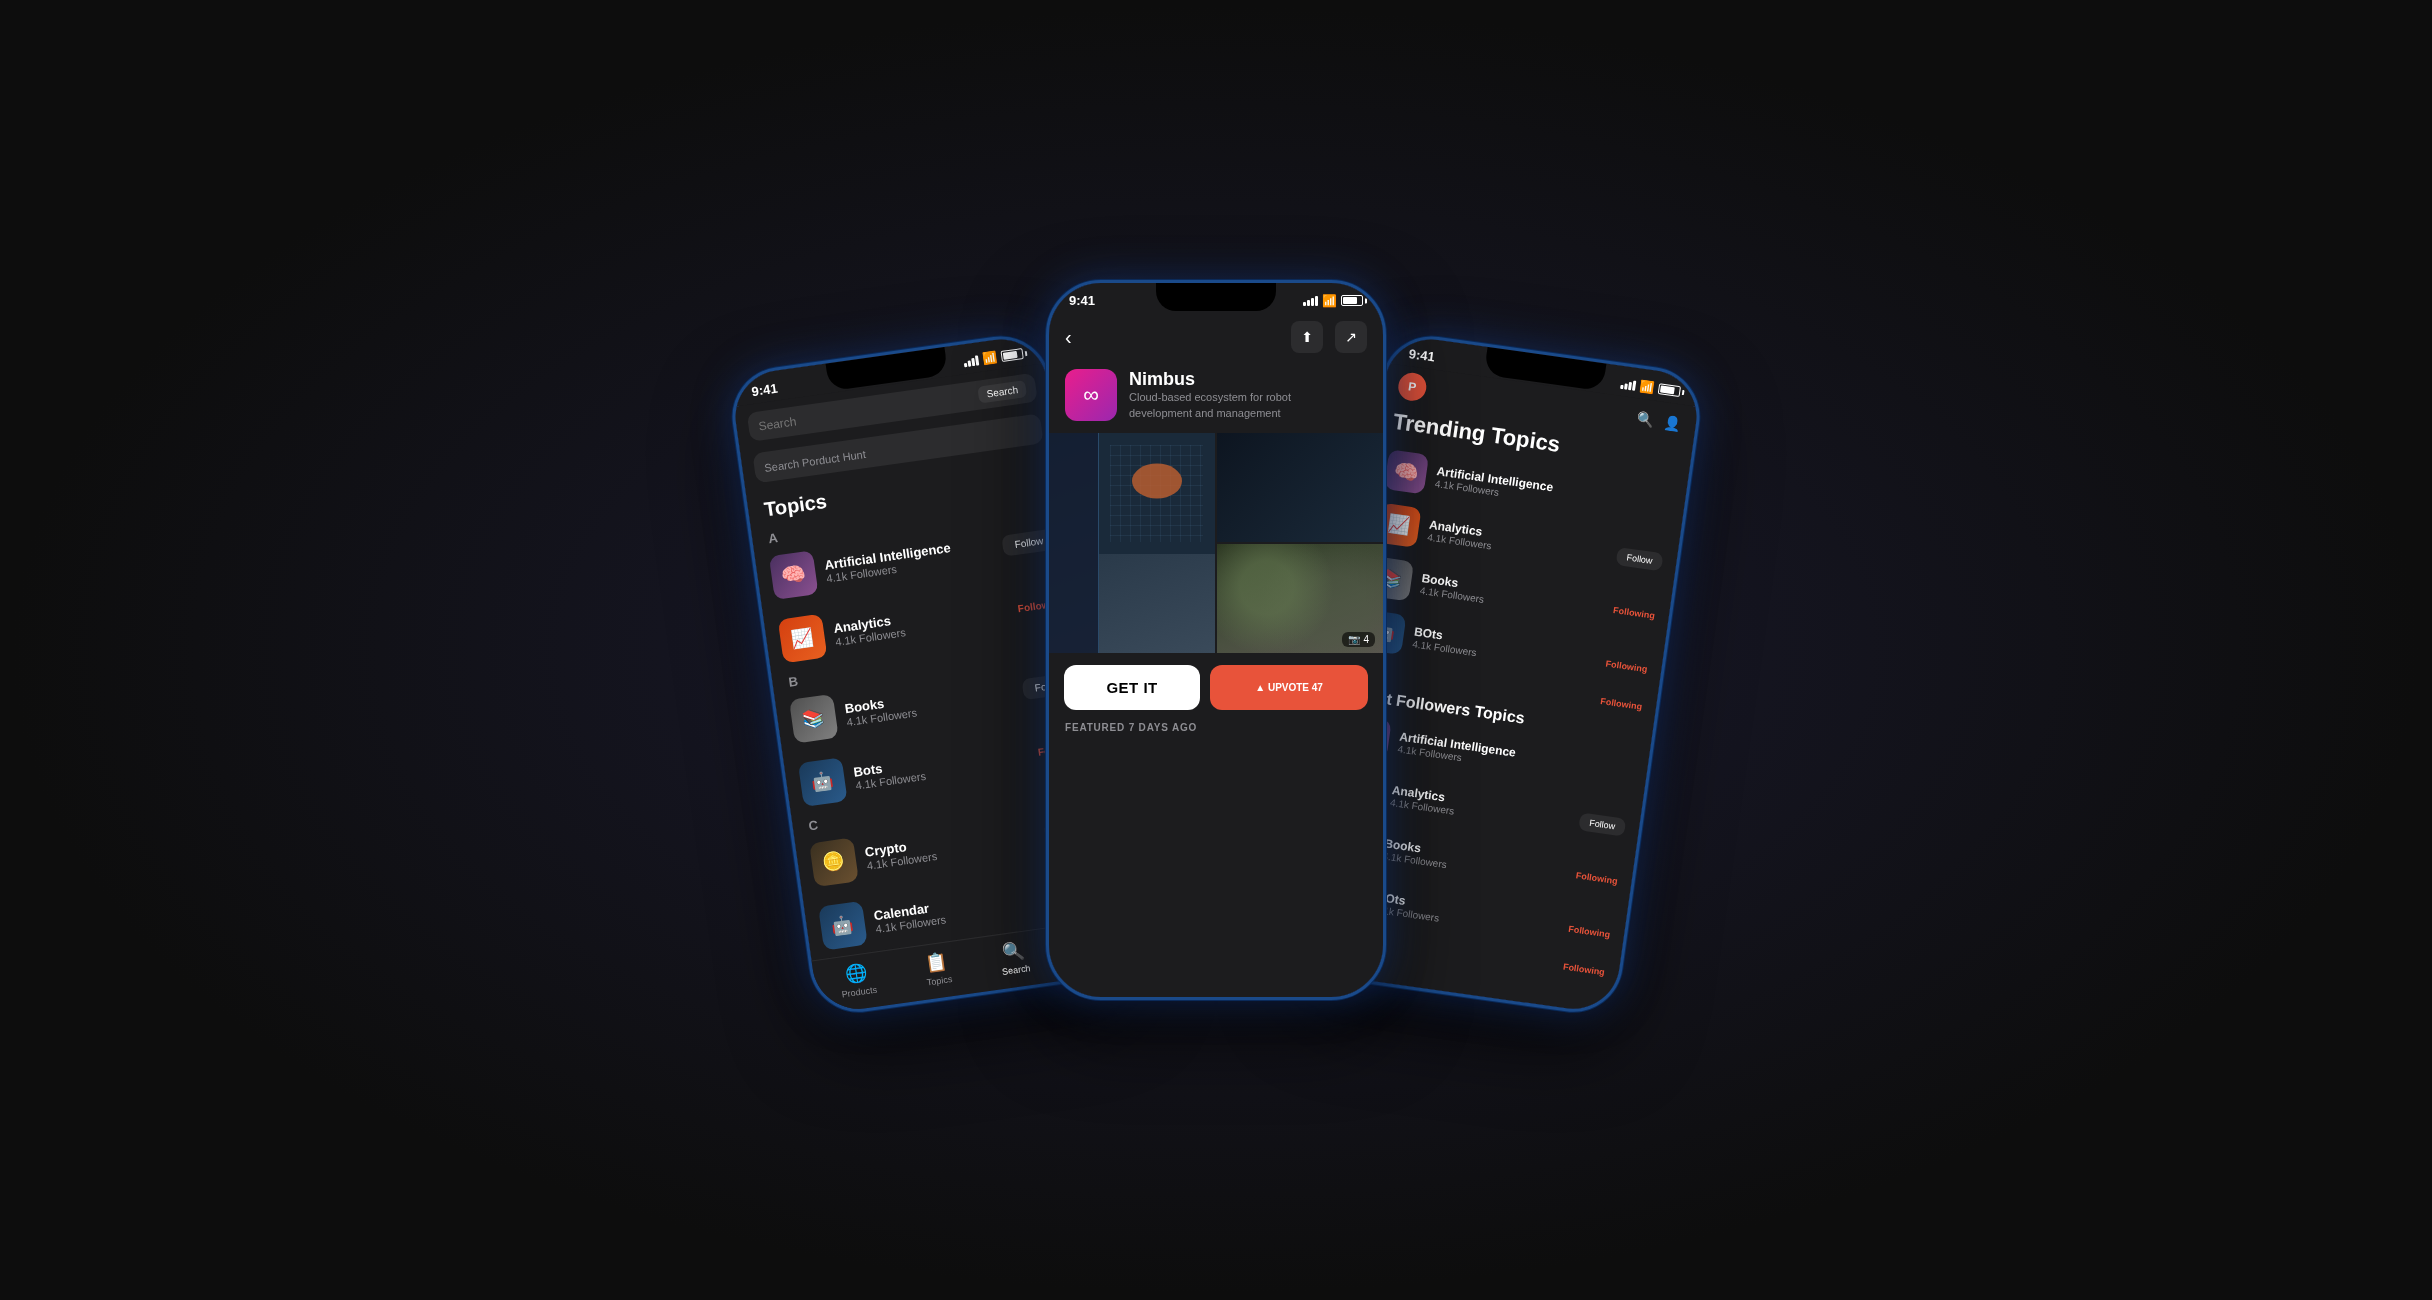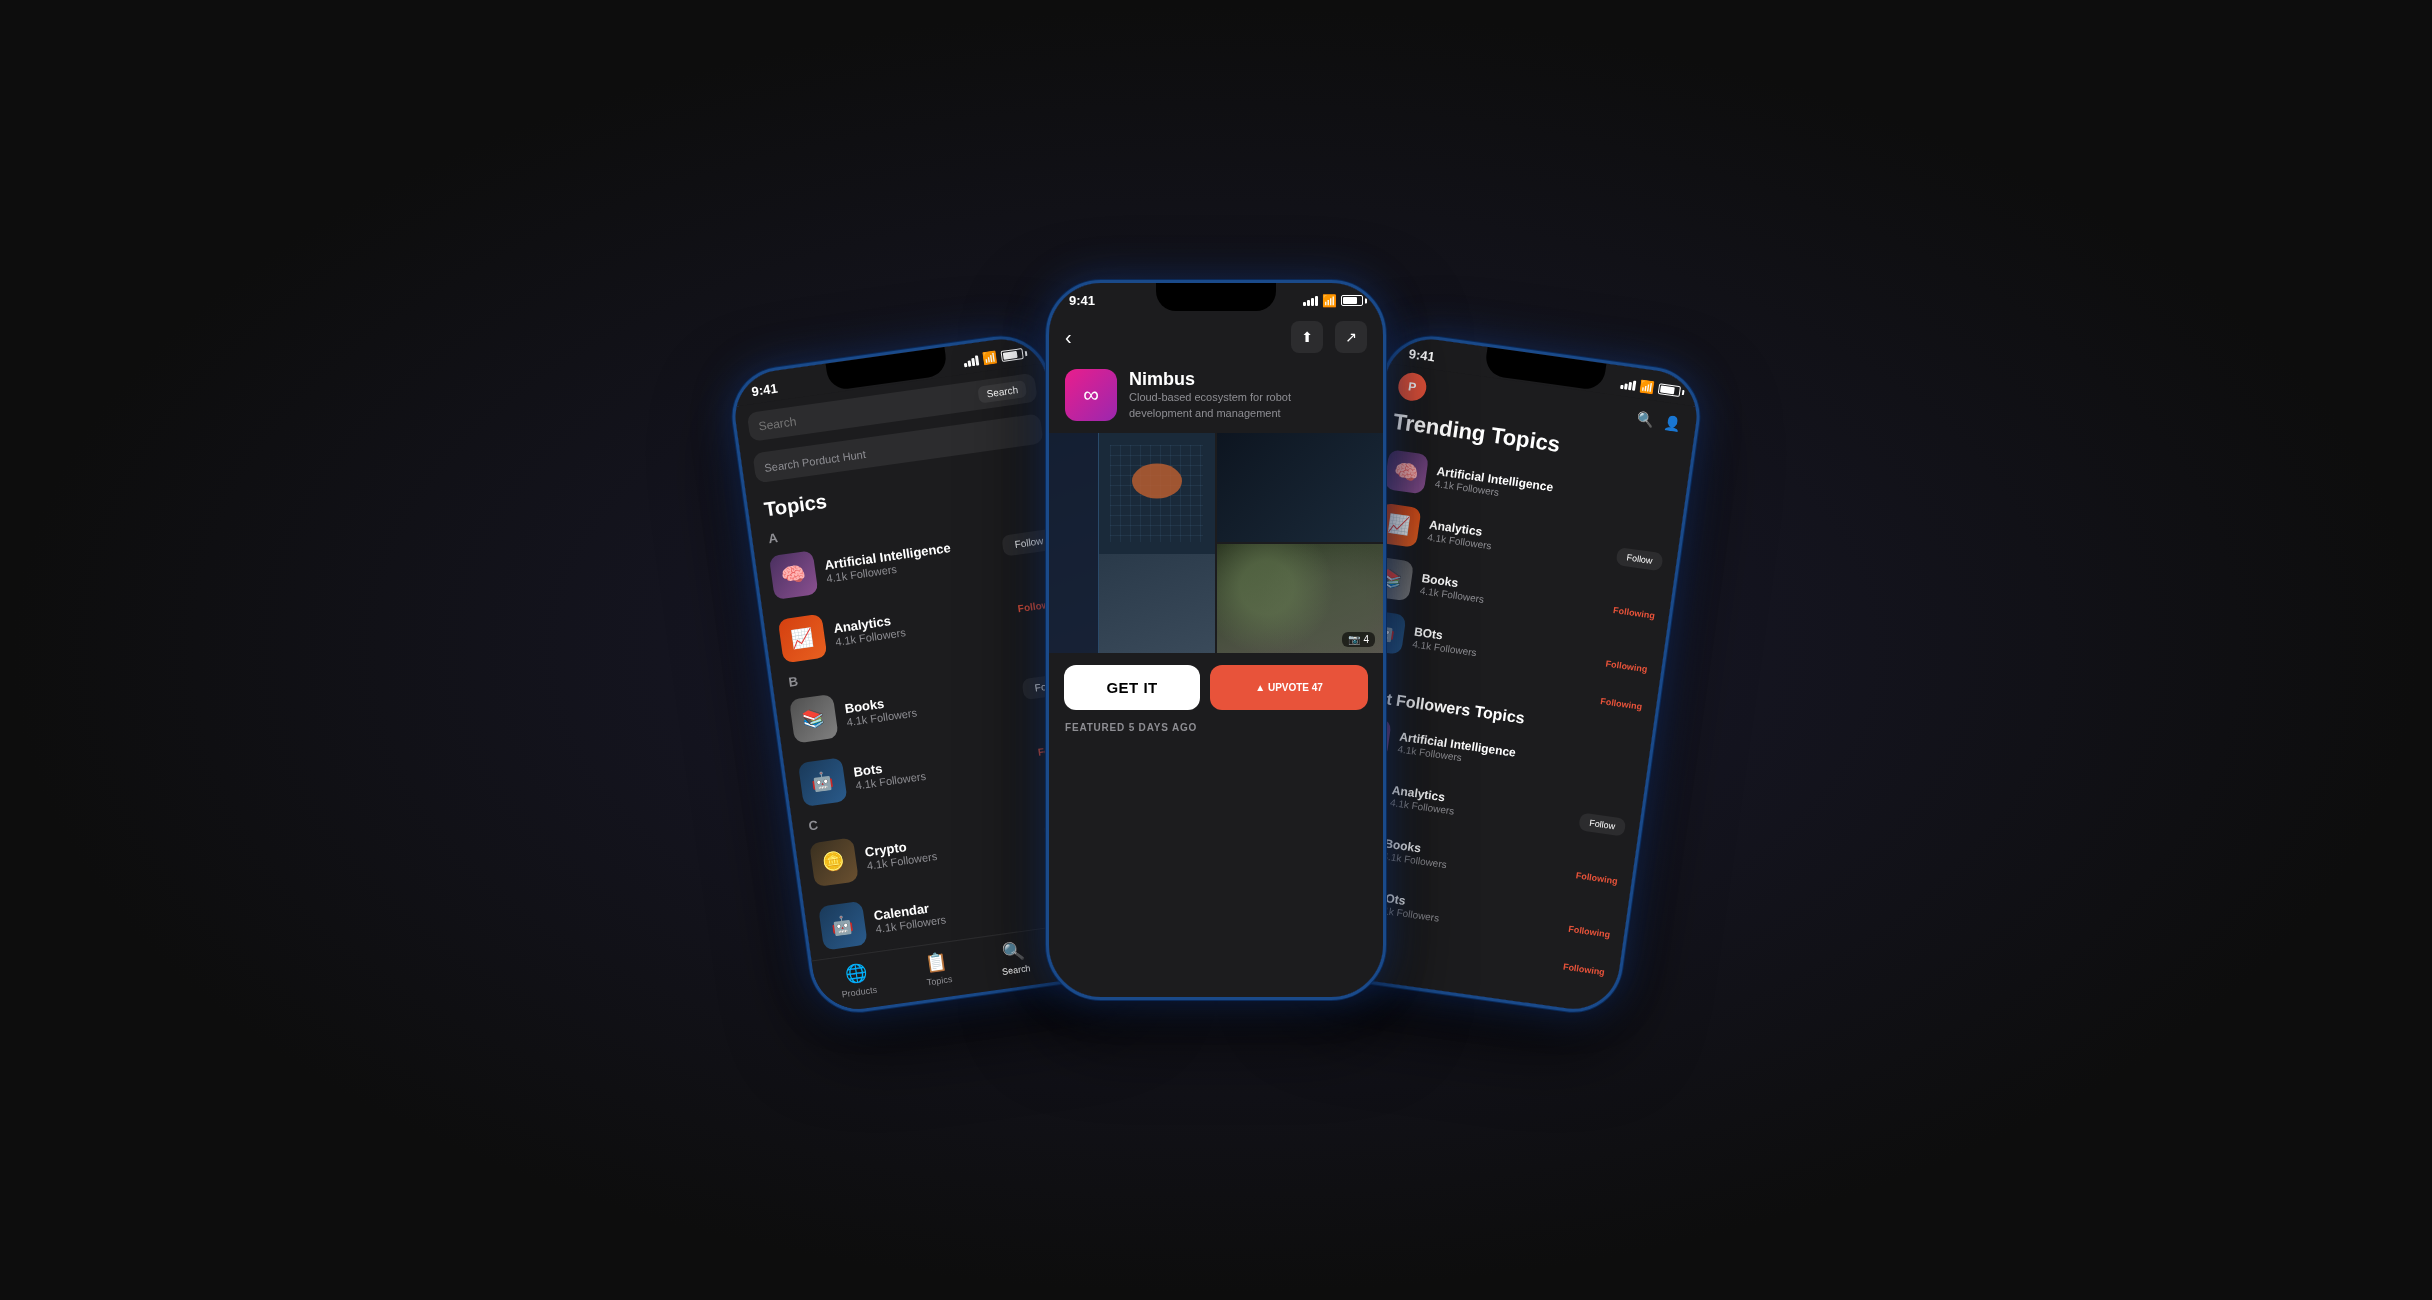--- a/index.html
+++ b/index.html
@@ -863,21 +863,21 @@
           <span>📷</span>
           <span>4</span>
         </div>
       </div>
 
       <div class="action-buttons">
         <button class="get-it-btn">GET IT</button>
         <button class="upvote-btn">▲ UPVOTE 47</button>
       </div>
 
-      <div class="featured-label">FEATURED 5 DAYS AGO</div>
+      <div class="featured-label">FEATURED 7 DAYS AGO</div>
 
     </div>
   </div>
 
   <div class="phone phone-right">
     <div class="notch"></div>
 
     <div class="status-bar">
       <span class="status-time">9:41</span>
       <div class="status-icons">

